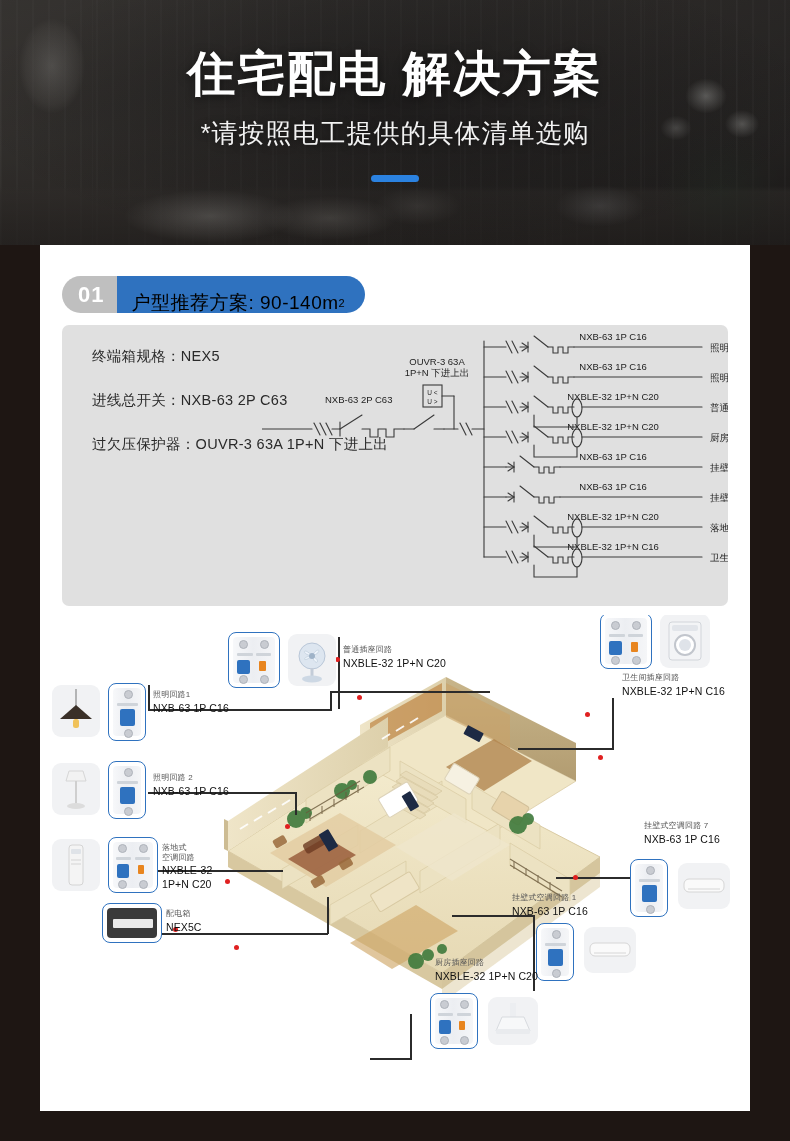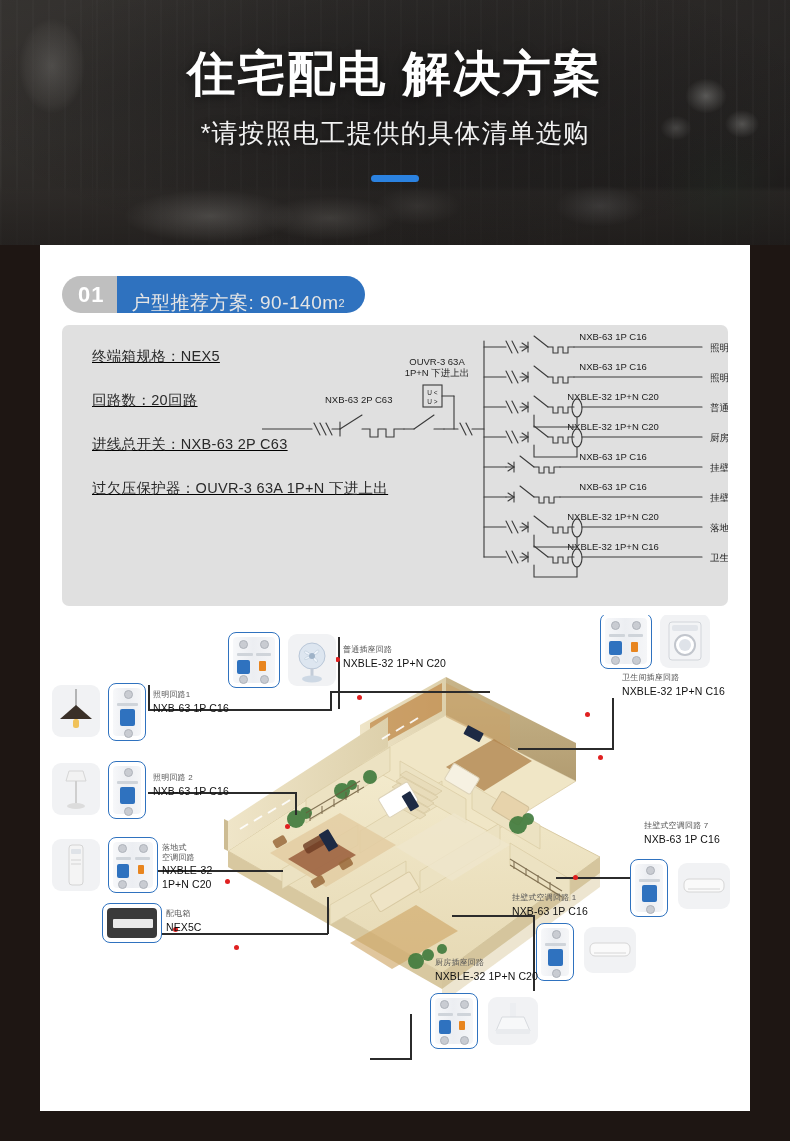--- a/index.html
+++ b/index.html
@@ -48,28 +48,28 @@
   .hero-rule{margin-top:24px;width:48px;height:7px;border-radius:4px;background:#2b82e0;}
 
   
   .card{position:absolute;left:40px;top:245px;width:710px;height:866px;background:#ffffff;}
 
   
   .sec-head{position:absolute;left:22px;top:31px;display:flex;align-items:stretch;height:37px;
     border-radius:19px;overflow:hidden;}
   .sec-num{background:#bfbfbf;color:#ffffff;font-size:22px;font-weight:bold;
     display:flex;align-items:center;padding:0 13px 0 16px;letter-spacing:1px;}
-  .sec-title{background:#2f72bf;color:#e5e5e5;font-size:19px;display:flex;align-items:center;
+  .sec-title{background:#2f72bf;color:#000000;font-size:19px;display:flex;align-items:center;
     padding:16px 20px 0 14px;letter-spacing:.5px;white-space:nowrap;}
   .sec-title sup{font-size:11px;vertical-align:super;line-height:0;}
 
   
   .spec-panel{position:absolute;left:22px;top:80px;width:666px;height:281px;background:#e0e0e0;border-radius:7px;}
 
-  .spec-list{position:absolute;left:30px;top:22px;width:300px;text-decoration:underline;}
+  .spec-list{position:absolute;left:30px;top:22px;width:300px;}
   .spec-row{font-size:14.5px;color:#2a2a2a;margin-bottom:25px;white-space:nowrap;letter-spacing:.3px;}
   .spec-row:last-child{margin-bottom:0;}
 
   
   .diagram{position:absolute;left:200px;top:4px;width:466px;height:275px;}
 
   
   .plan{position:absolute;left:0;top:370px;width:710px;height:496px;overflow:hidden;background:#ffffff;}
 
   
@@ -116,21 +116,20 @@
       <div class="sec-num">01</div>
       <div class="sec-title">
           <span>户型推荐方案: 90-140m</span>
           <sup>2</sup>
         </div>
     </div>
 
     <div class="spec-panel">
       <div class="spec-list">
         <div class="spec-row">终端箱规格：NEX5</div>
-        <div class="spec-row">回路数：20回路</div>
         <div class="spec-row">进线总开关：NXB-63 2P C63</div>
         <div class="spec-row">过欠压保护器：OUVR-3 63A 1P+N 下进上出</div>
       </div>
 
       <svg class="diagram" viewBox="0 0 466 275">
         <g stroke="#3a3a3a" stroke-width="1.1" fill="none" stroke-linecap="round">
 
           <line x1="0" y1="100" x2="50" y2="100"></line>
 
           <line x1="52" y1="94" x2="58" y2="106"></line>

